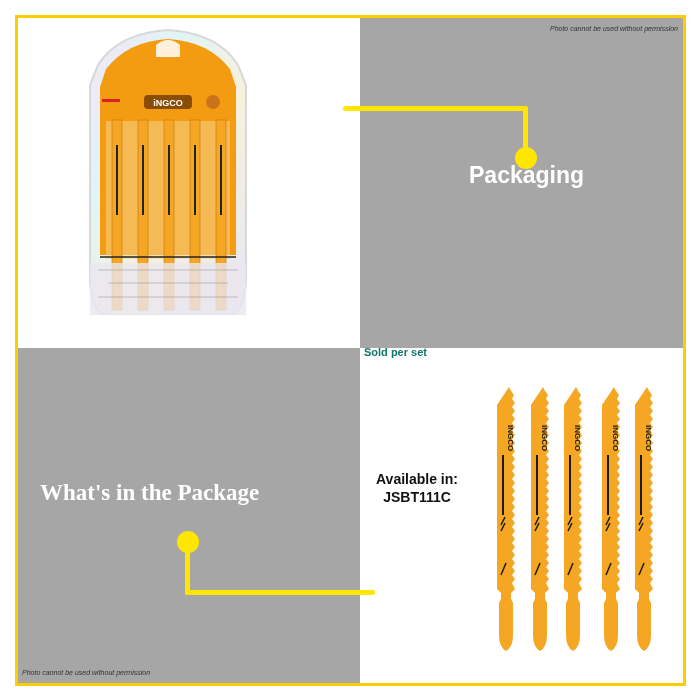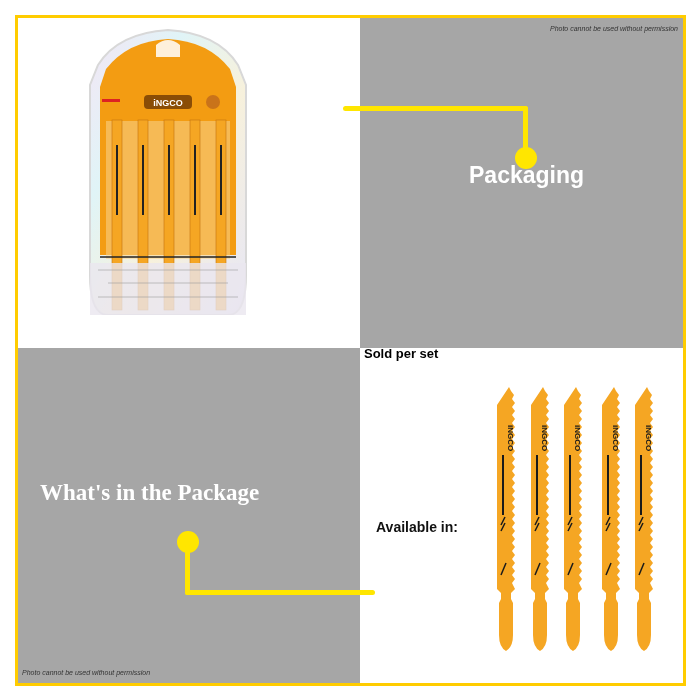--- a/index.html
+++ b/index.html
@@ -25,24 +25,24 @@
 
   .label-big {
     position: absolute; color: #ffffff; font-weight: bold; font-size: 23px; white-space: nowrap;
   }
   .lbl-packaging { left: 469px; top: 162px; text-align: center; }
   .lbl-whats { left: 40px; top: 480px; font-family: Liberation Serif, serif; }
 
   .connector { position: absolute; background: #FFE600; border-radius: 3px; }
   .dot { position: absolute; width: 22px; height: 22px; border-radius: 50%; background: #FFE600; }
 
-  .sold { position: absolute; left: 364px; top: 346px; font-weight: bold; font-size: 13px; color: #000000; }
+  .sold { position: absolute; left: 364px; top: 346px; font-weight: bold; font-size: 11px; color: #0f766e; }
   .avail {
     position: absolute; left: 362px; top: 470px; width: 110px; text-align: center;
-    font-weight: bold; font-size: 14px; line-height: 18px; color: #111; margin-top: 48px;
+    font-weight: bold; font-size: 14px; line-height: 18px; color: #111;
   }
 
   
   .pkg { position: absolute; left: 78px; top: 25px; width: 180px; height: 290px; }
   .blade-svg { position: absolute; }
 </style>
 </head>
 <body>
 
 <div class="frame">
@@ -101,20 +101,21 @@
 <div class="label-big lbl-packaging">Packaging</div>
 
 <div class="label-big lbl-whats">What's in the Package</div>
 <div class="dot" style="left:177px; top:531px;"></div>
 <div class="connector" style="left:185px; top:545px; width:5px; height:50px;"></div>
 <div class="connector" style="left:185px; top:590px; width:190px; height:5px;"></div>
 
 <div class="sold">Sold per set</div>
 <div class="avail">
   <div>Available in:</div>
+  <div>JSBT111C</div>
 </div>
 
 <svg class="blade-svg" style="left:495px; top:385px;" width="180" height="275" viewBox="0 0 180 275">
   <defs>
     <g id="blade">
       <path d="M2 20 L14 2 L16 6 L19 10 L17 14 L20 18 L17 22 L20 26 L17 30 L20 34 L17 38 L20 42 L17 46 L20 50 L17 54 L20 58 L17 62 L20 66 L17 70 L20 74 L17 78 L20 82 L17 86 L20 90 L17 94 L20 98 L17 102 L20 106 L17 110 L20 114 L17 118 L20 122 L17 126 L20 130 L17 134 L20 138 L17 142 L20 146 L17 150 L20 154 L17 158 L20 162 L17 166 L20 170 L17 174 L20 178 L17 182 L20 186 L17 190 L20 194 L17 198 L20 204 L16 208 L16 214 L18 218 L18 250 Q18 262 11 266 Q4 262 4 250 L4 218 L6 214 L6 208 L2 204 Z" fill="#F5A623"></path>
       <rect x="7" y="70" width="2" height="60" fill="#1a1a1a"></rect>
       <path d="M6 140 L10 132 M6 146 L10 138" stroke="#1a1a1a" stroke-width="1.5"></path>
       <path d="M6 190 L11 178" stroke="#1a1a1a" stroke-width="1.5"></path>
       <text x="0" y="0" transform="translate(13,40) rotate(90)" font-size="8" font-weight="bold" fill="#1a1a1a" font-family="Liberation Sans, sans-serif">iNGCO</text>

